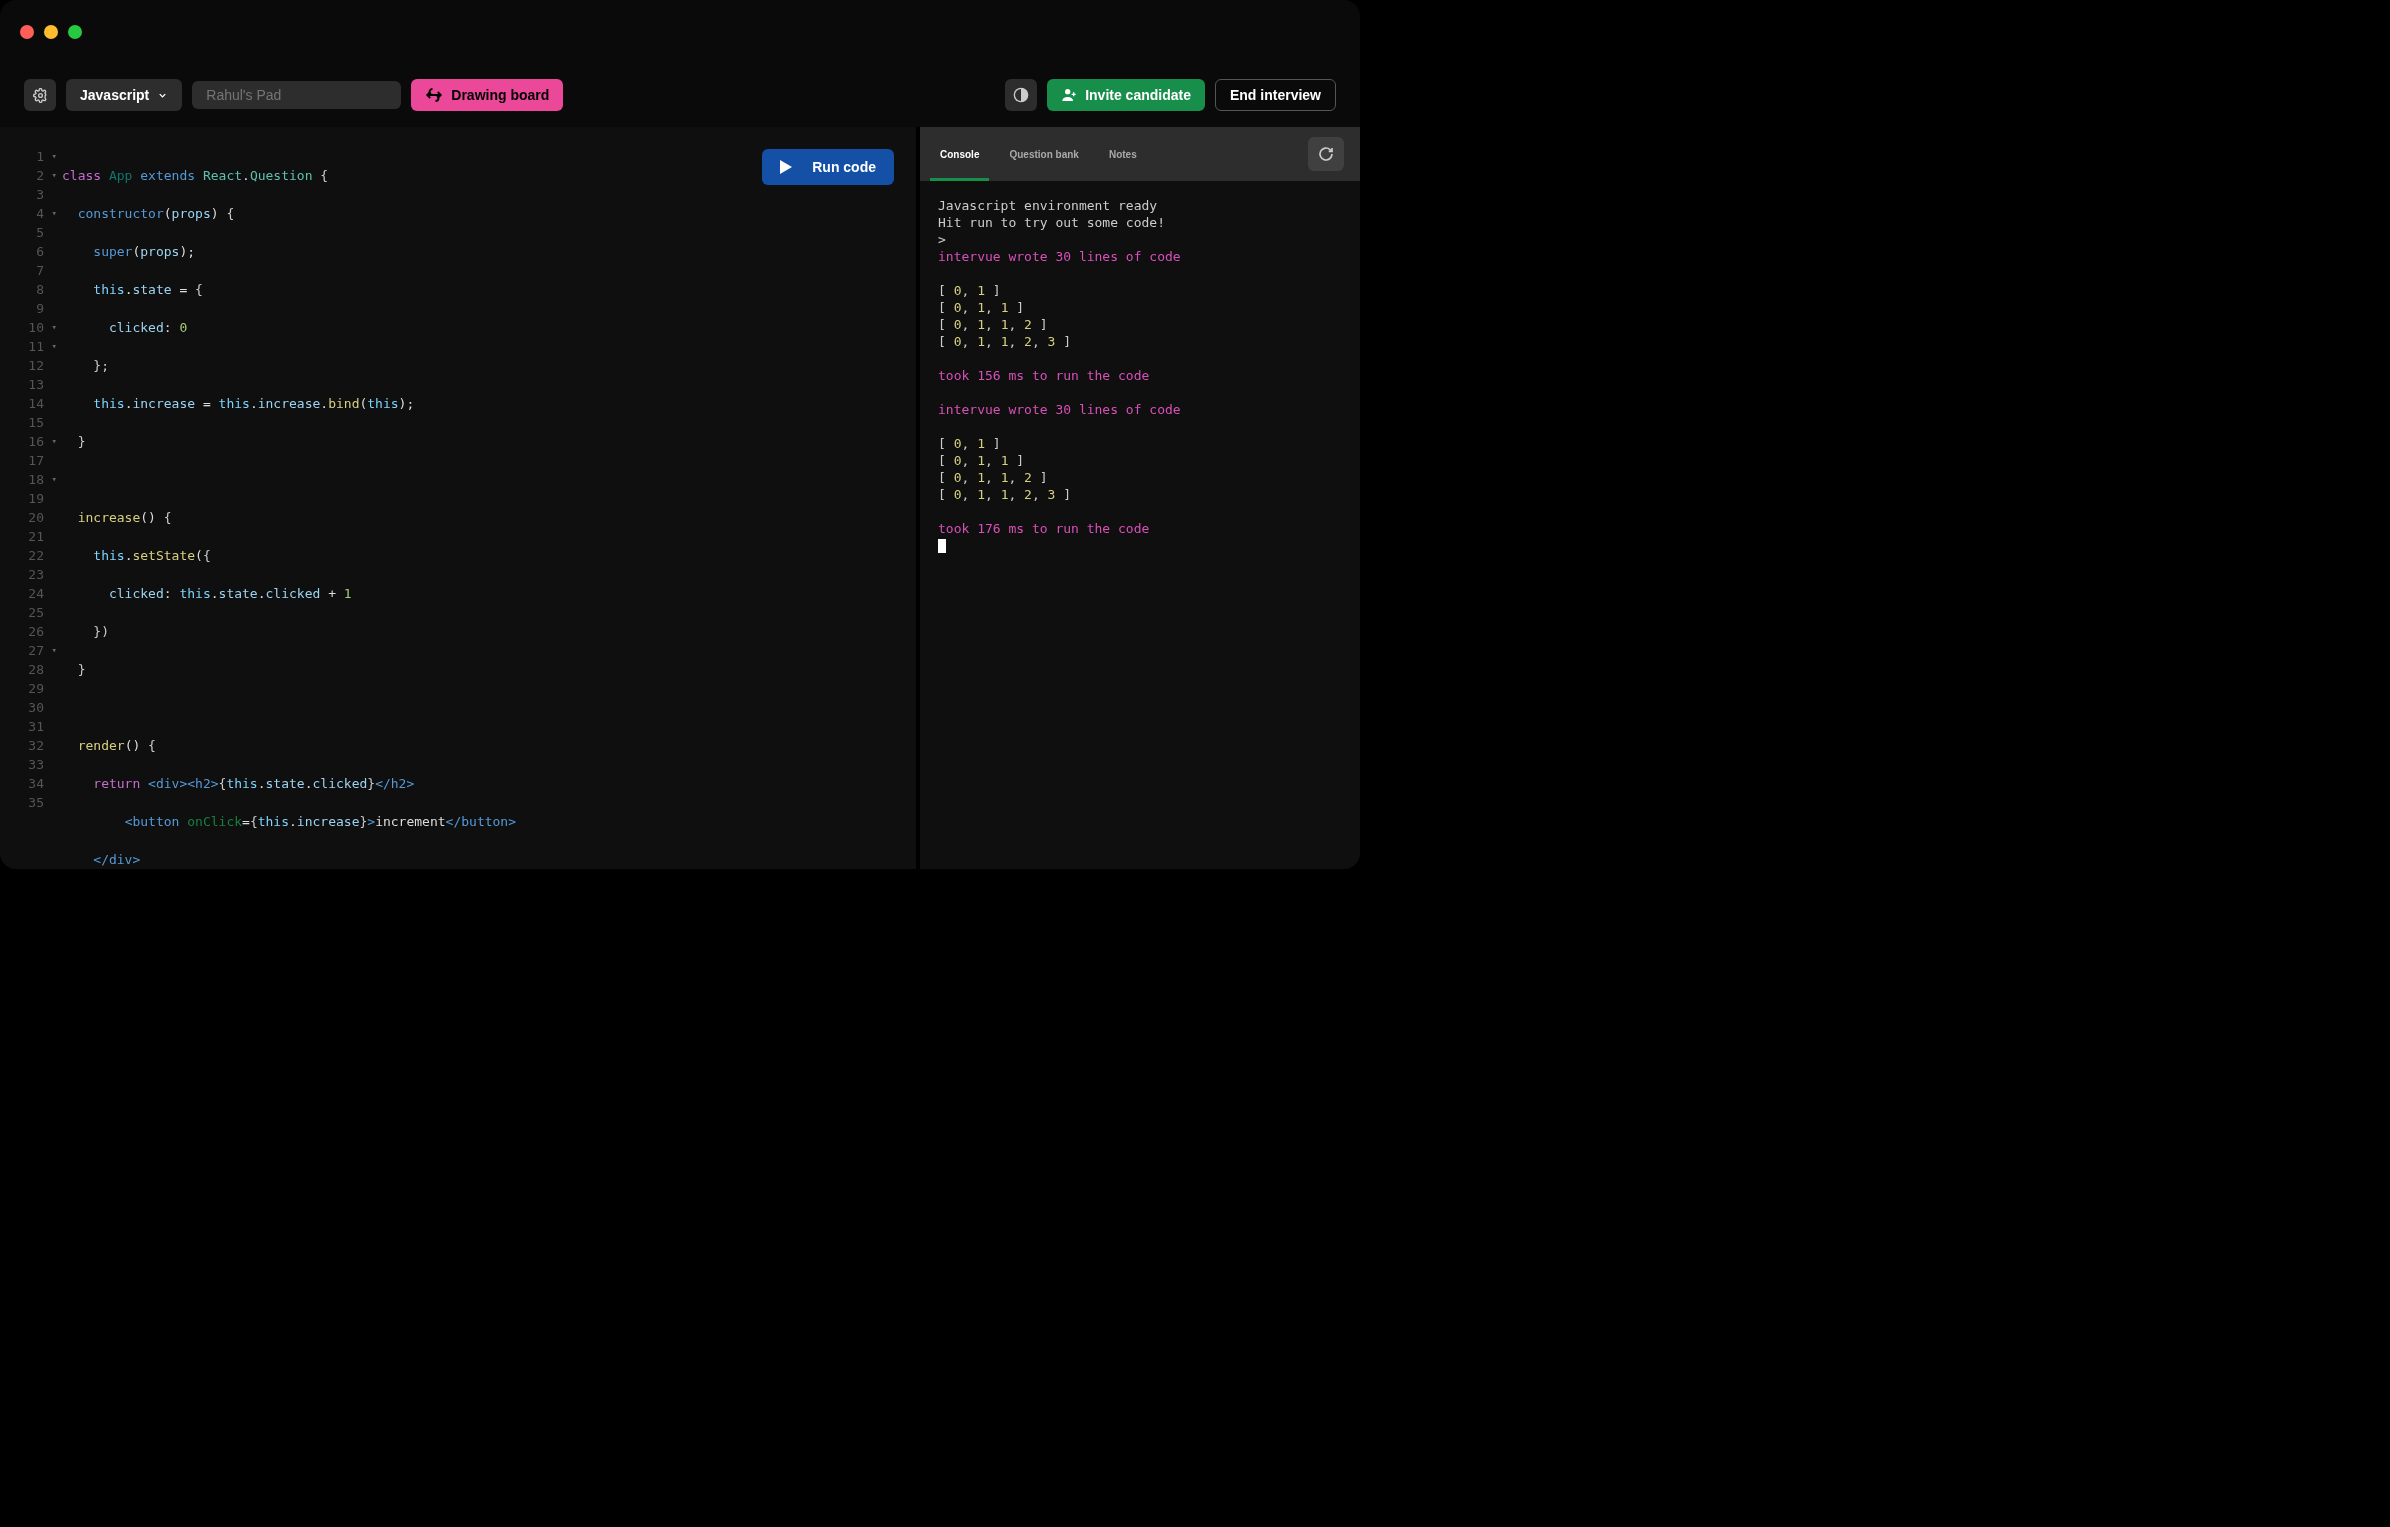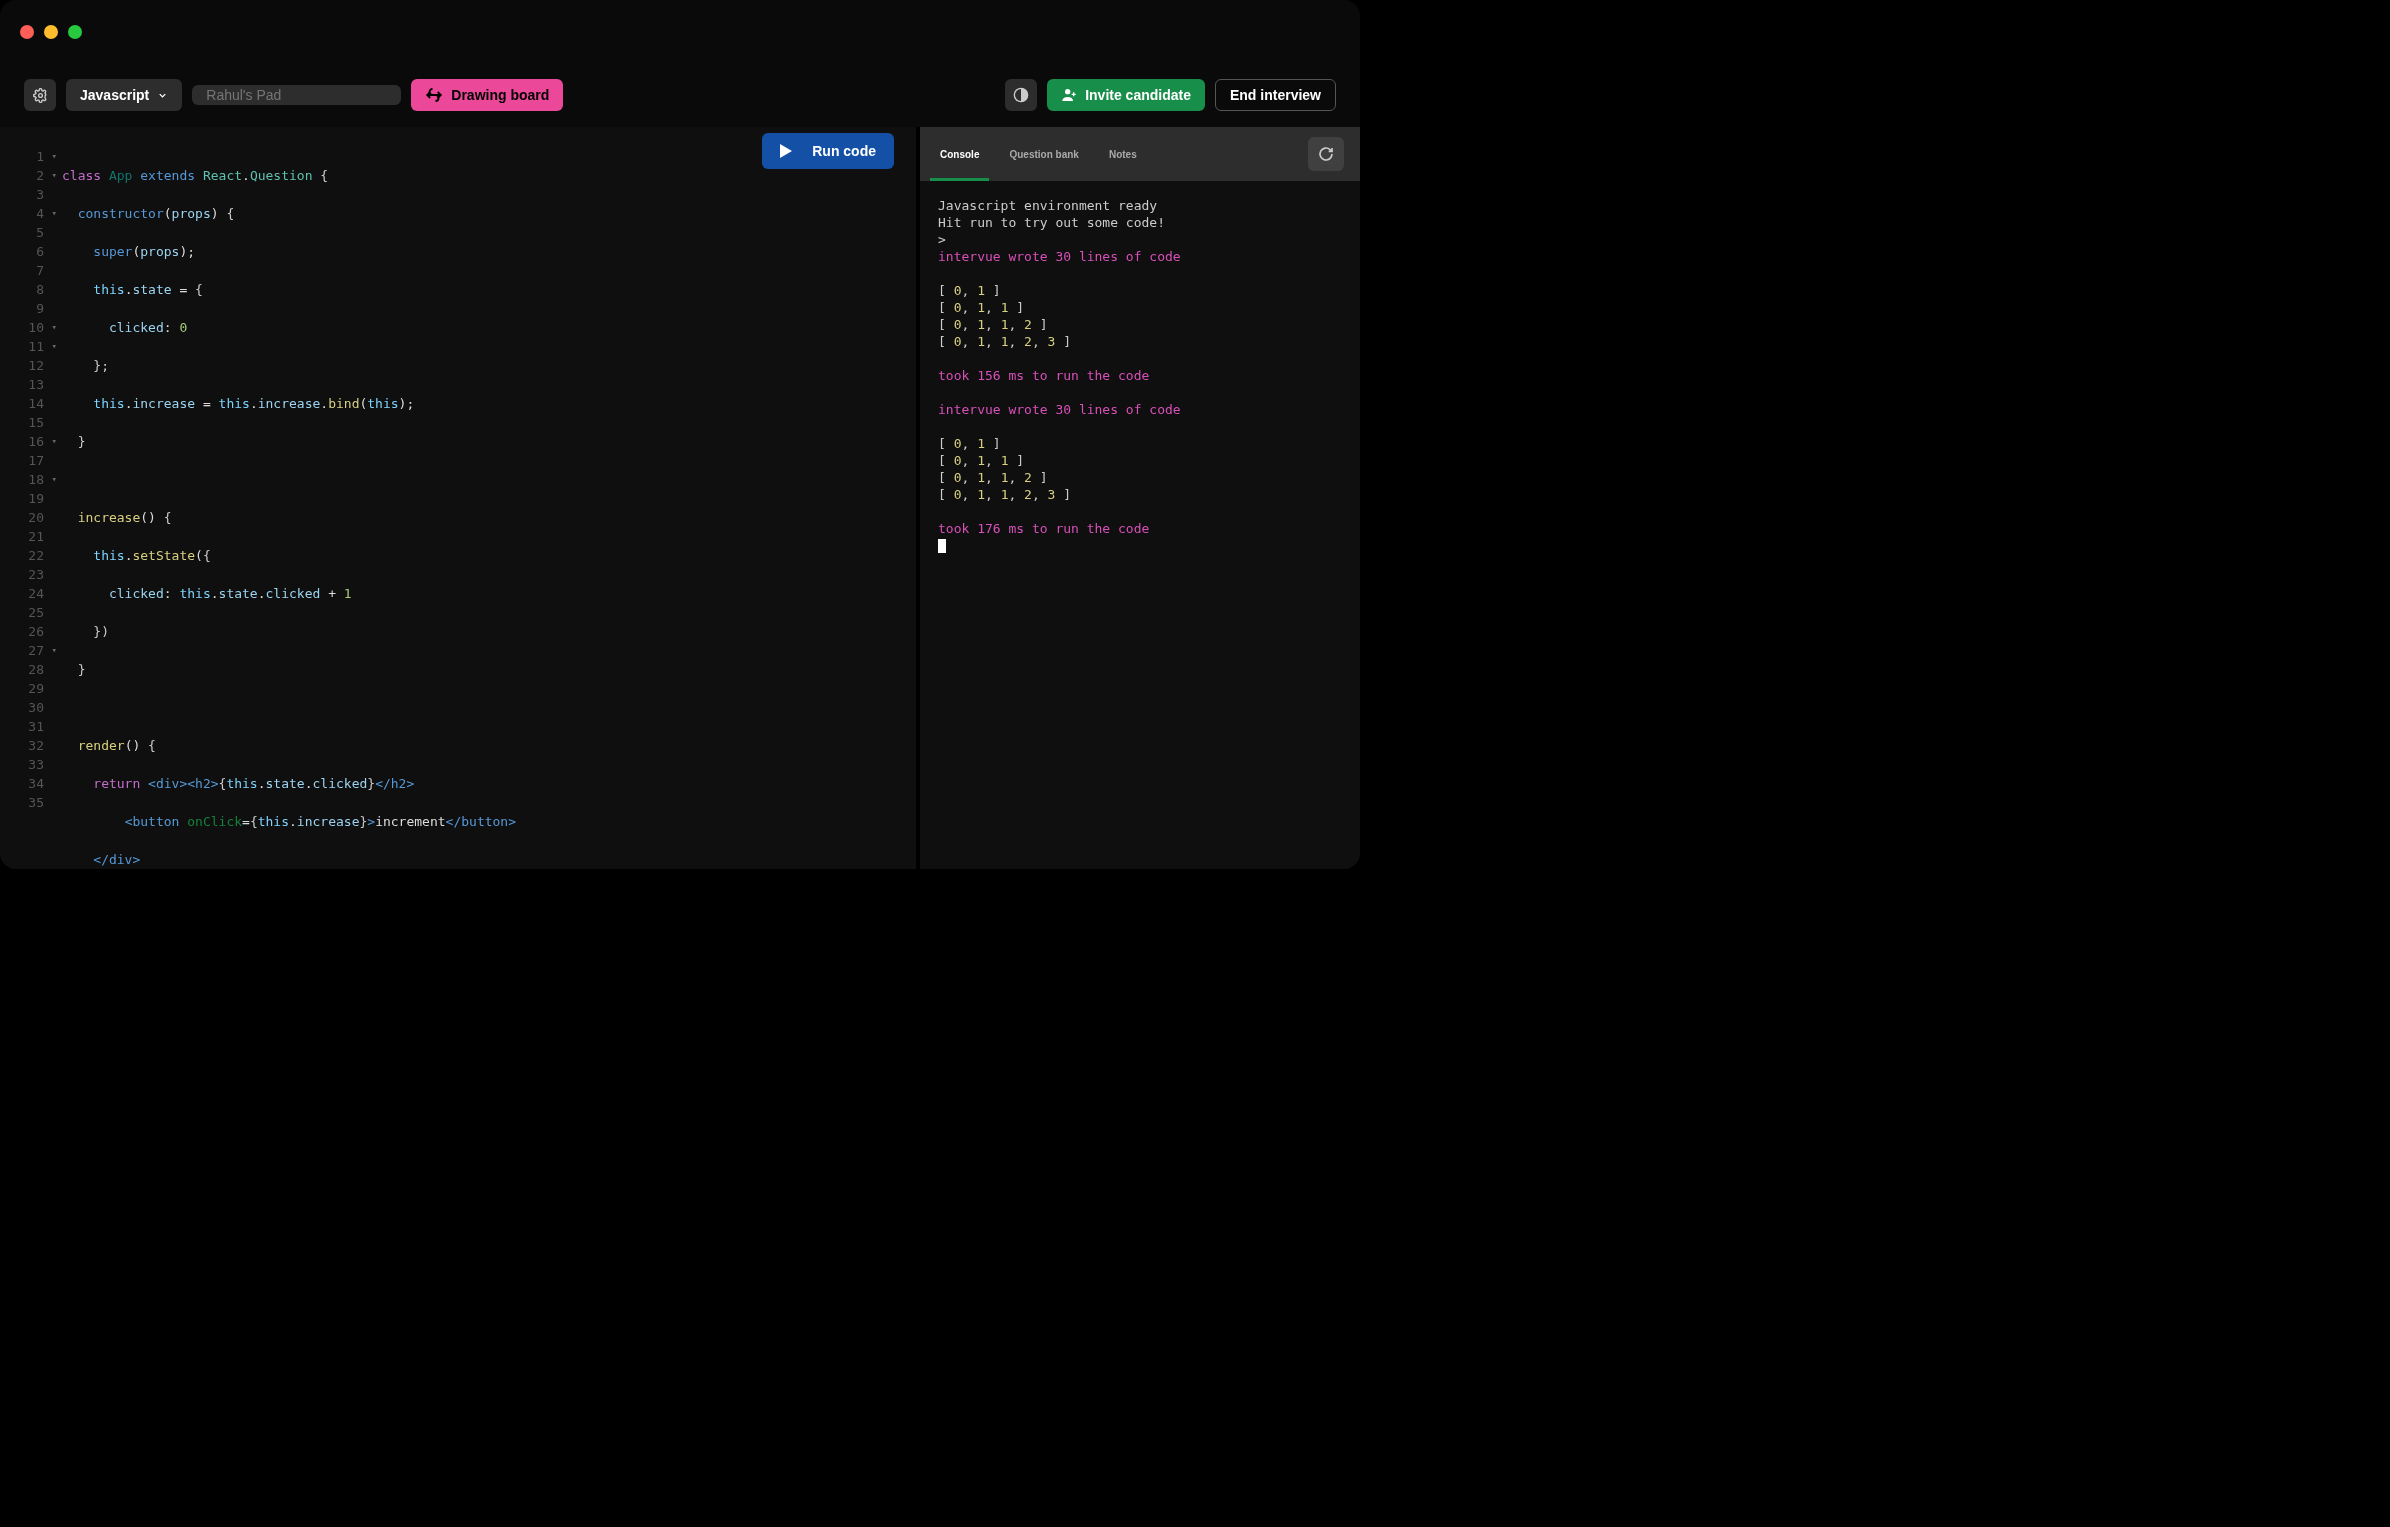--- a/index.html
+++ b/index.html
@@ -75,21 +75,21 @@
   color: #fff;
 }
 .btn-outline {
   background: transparent;
   color: #fff;
   border: 1px solid #555;
 }
 .pad-name {
   background: #2d2d2d;
   color: #777;
-  height: 20px;
+  height: 28px;
   padding: 10px 14px;
   border-radius: 6px;
   font-size: 14px;
   display: flex;
   align-items: center;
   min-width: 140px;
   border: none;
 }
 .spacer { flex: 1; }
 
@@ -141,21 +141,21 @@
 .tok-fn { color: #d8d080; }
 .tok-prop { color: #9cd3f0; }
 .tok-num { color: #a7cb7a; }
 .tok-tag { color: #5599d6; }
 .tok-attr { color: #15803d; }
 .tok-this { color: #7dd3fc; }
 .tok-punct { color: #ccc; }
 
 .run-btn {
   position: absolute;
-  top: 6px;
+  top: 22px;
   right: 22px;
   background: #1550a7;
   color: #fff;
   border: none;
   border-radius: 6px;
   height: 36px;
   padding: 0 18px;
   font-size: 14px;
   font-weight: 700;
   display: inline-flex;

